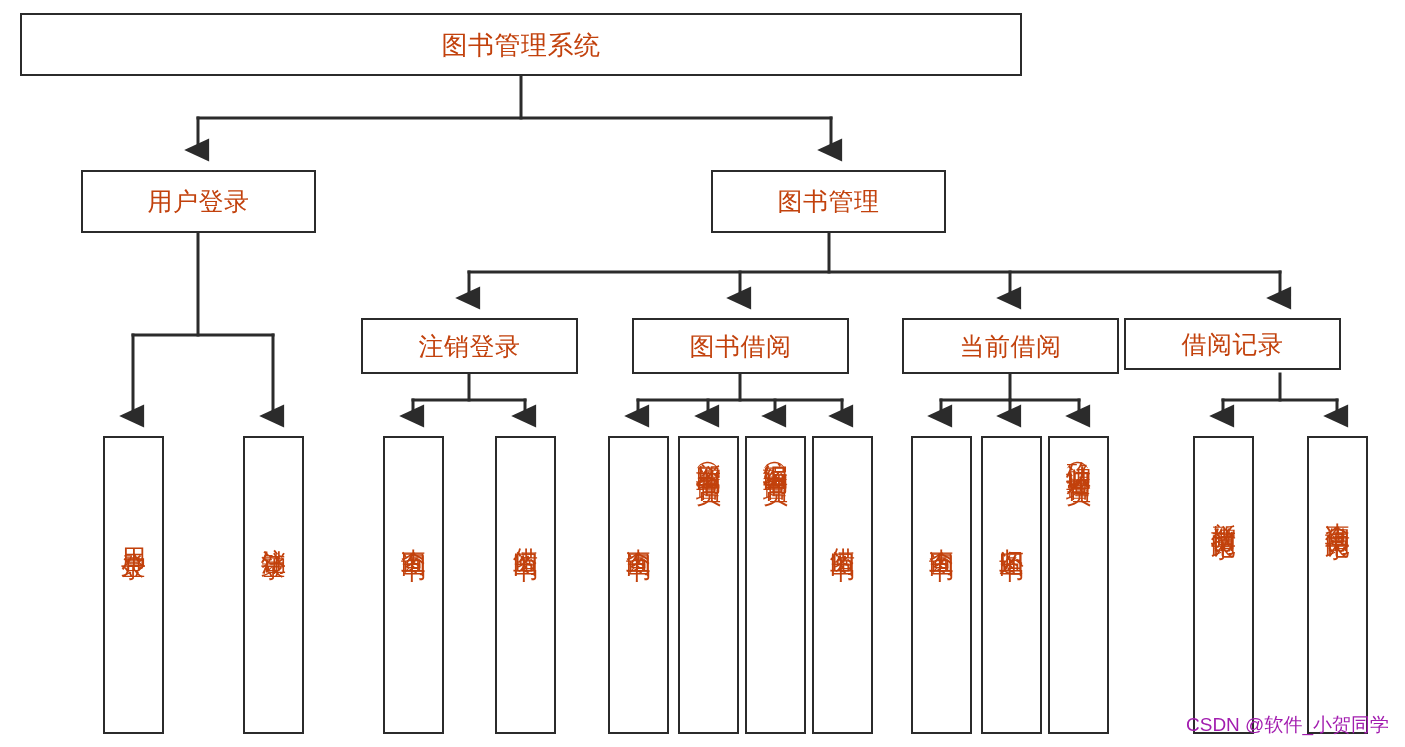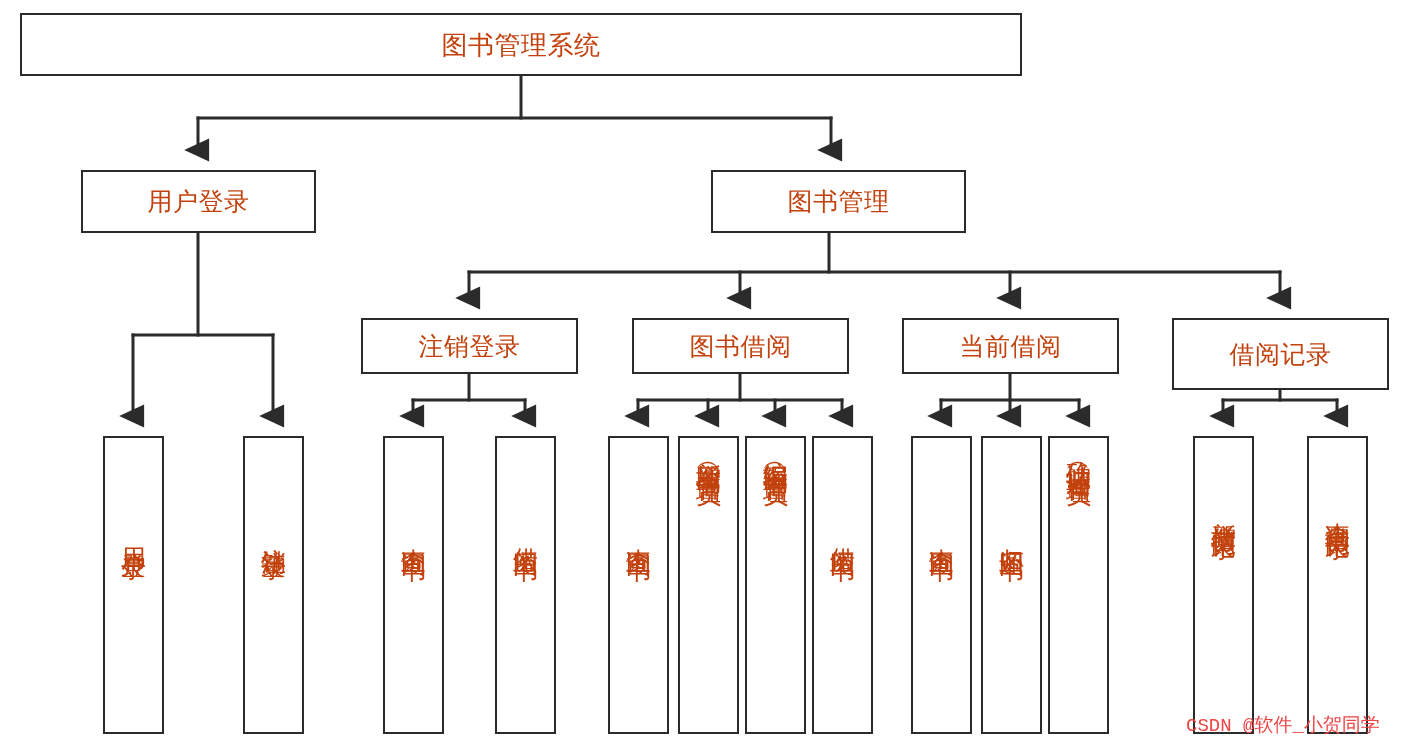--- a/index.html
+++ b/index.html
@@ -67,23 +67,23 @@
     margin-top: 86px;
   }
   .node.vert.mid3 .lbl {
     margin-top: 60px;
   }
   .watermark {
     position: absolute;
     left: 1186px;
     top: 712px;
     font-size: 19px;
-    color: #ef4444;
+    color: #a21caf;
     white-space: nowrap;
-    font-family: Liberation Mono, monospace;
+    font-family: Liberation Sans, sans-serif;
   }
 </style>
 </head>
 <body>
 
 <div id="canvas">
 
   <svg id="edges" viewBox="0 0 1405 747">
     <defs>
       <marker id="arrow" markerWidth="10" markerHeight="10" refX="4.2" refY="4" orient="auto" markerUnits="strokeWidth">
@@ -135,34 +135,34 @@
     </g>
   </svg>
 
   <div class="node horiz root" style="left:20px; top:13px; width:1002px; height:63px;">
     <span class="lbl">图书管理系统</span>
   </div>
 
   <div class="node horiz" style="left:81px; top:170px; width:235px; height:63px;">
     <span class="lbl">用户登录</span>
   </div>
-  <div class="node horiz" style="left:711px; top:170px; width:255px; height:63px;">
+  <div class="node horiz" style="left:711px; top:170px; width:235px; height:63px;">
     <span class="lbl">图书管理</span>
   </div>
 
   <div class="node horiz" style="left:361px; top:318px; width:217px; height:56px;">
     <span class="lbl">注销登录</span>
   </div>
   <div class="node horiz" style="left:632px; top:318px; width:217px; height:56px;">
     <span class="lbl">图书借阅</span>
   </div>
   <div class="node horiz" style="left:902px; top:318px; width:217px; height:56px;">
     <span class="lbl">当前借阅</span>
   </div>
-  <div class="node horiz" style="left:1172px; top:318px; width:217px; height:72px;">
+  <div class="node horiz" style="left:1124px; top:318px; width:217px; height:52px;">
     <span class="lbl">借阅记录</span>
   </div>
 
   <div class="node vert mid" style="left:103px; top:436px; width:61px; height:298px;">
     <span class="lbl">用户登录</span>
   </div>
   <div class="node vert mid" style="left:243px; top:436px; width:61px; height:298px;">
     <span class="lbl">注销登录</span>
   </div>
 

